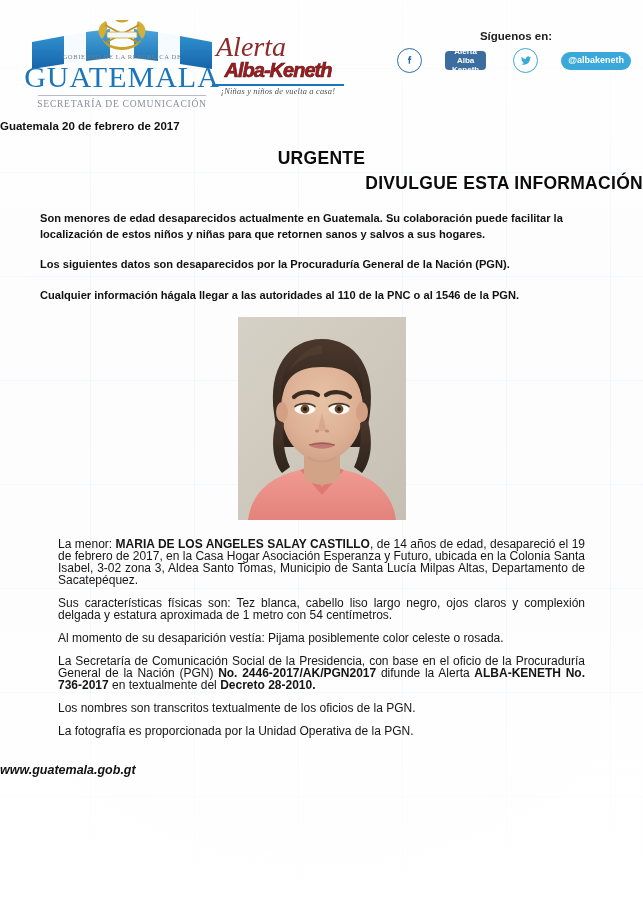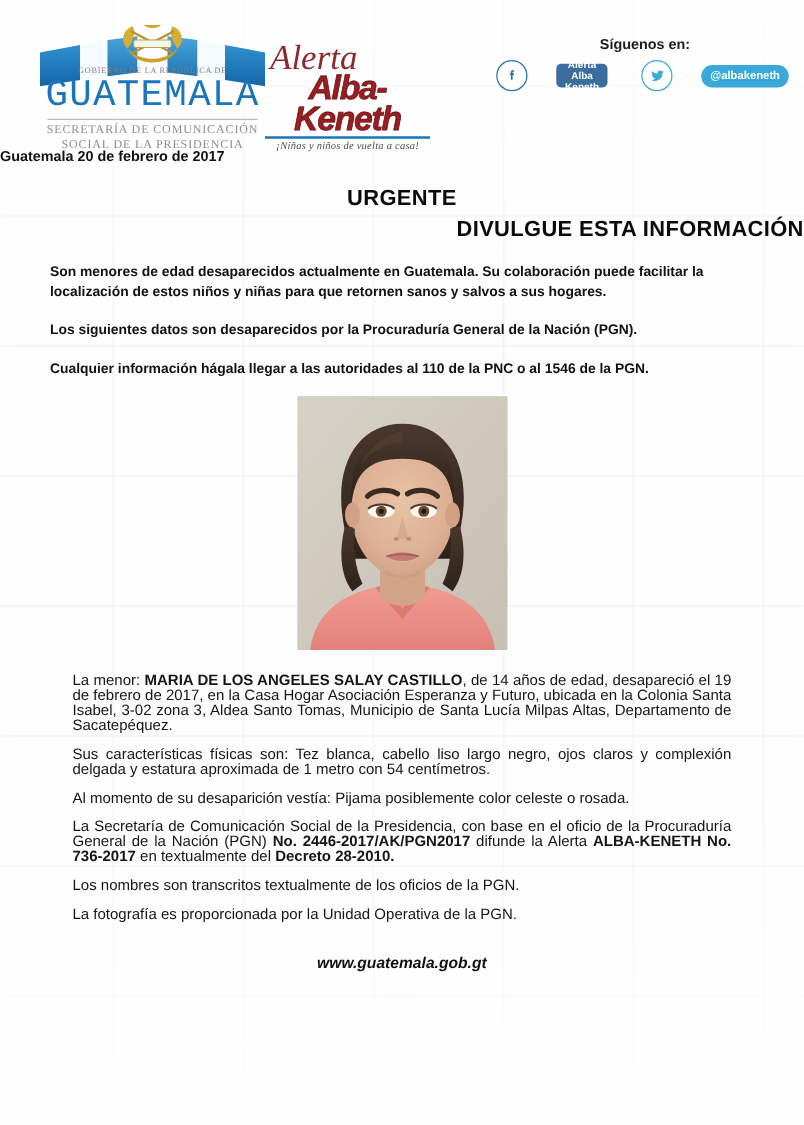--- a/index.html
+++ b/index.html
@@ -64,21 +64,21 @@
   .gob-sub1 {
     font-family: "Liberation Serif", serif;
     font-size: 6.6px;
     letter-spacing: 0.6px;
     color: #7b7f86;
     margin-top: -12px;
     position: relative;
     z-index: 4;
   }
   .gob-main {
-    font-family: Liberation Mono, monospace;
+    font-family: Liberation Serif, serif;
     font-size: 30px;
     letter-spacing: 1px;
     color: #1b75bb;
     line-height: 1;
     margin-top: 1px;
     position: relative;
     z-index: 4;
   }
   .gob-rule {
     width: 168px;
@@ -108,21 +108,21 @@
     color: #8c2b2b;
     line-height: 22px;
     letter-spacing: 0px;
     text-align: left;
     padding-left: 8px;
   }
   .alba-word {
     font-family: "Liberation Sans", sans-serif;
     font-weight: bold;
     font-style: italic;
-    font-size: 27px;
+    font-size: 20px;
     color: #9d1c20;
     line-height: 25px;
     letter-spacing: -1px;
     -webkit-text-stroke: 0.6px #5e1212;
   }
   .alerta-rule {
     height: 2px;
     background: #1b75bb;
     width: 132px;
     margin: 1px auto 0 auto;
@@ -246,21 +246,21 @@
     margin: 18px 58px 0 58px;
     font-size: 12px;
     color: #151515;
     line-height: 12px;
     text-align: justify;
   }
   .body-text p { margin: 0 0 11px 0; }
   .body-text b { font-weight: bold; }
 
   .footer-url {
-    text-align: center;
+    text-align: left;
     margin-top: 26px;
     font-size: 12.5px;
     font-style: italic;
     font-weight: bold;
     color: #111;
   }
 </style>
 </head>
 <body>
 
@@ -309,21 +309,20 @@
               <path d="M-6,-17 C-2,-22 2,-22 6,-17 C3,-19 -3,-19 -6,-17 Z" fill="#2e7d32"></path>
               <path d="M0,-21 C-3,-26 3,-26 0,-21 Z" fill="#1b5e20"></path>
               <ellipse cx="0" cy="-18" rx="7" ry="3.4" fill="#cfa52b"></ellipse>
             </g>
           </svg>
         </div>
         <div class="gob-sub1">GOBIERNO DE LA REPÚBLICA DE</div>
         <div class="gob-main">GUATEMALA</div>
         <div class="gob-rule"></div>
         <div class="gob-sub2">SECRETARÍA DE COMUNICACIÓN</div>
-        <div class="gob-sub2">SOCIAL DE LA PRESIDENCIA</div>
       </div>
 
       <div class="alerta-logo">
         <div class="alerta-word">Alerta</div>
         <div class="alba-word">Alba-Keneth</div>
         <div class="alerta-rule"></div>
         <div class="alerta-tag">¡Niñas y niños de vuelta a casa!</div>
       </div>
 
       <div class="social">

